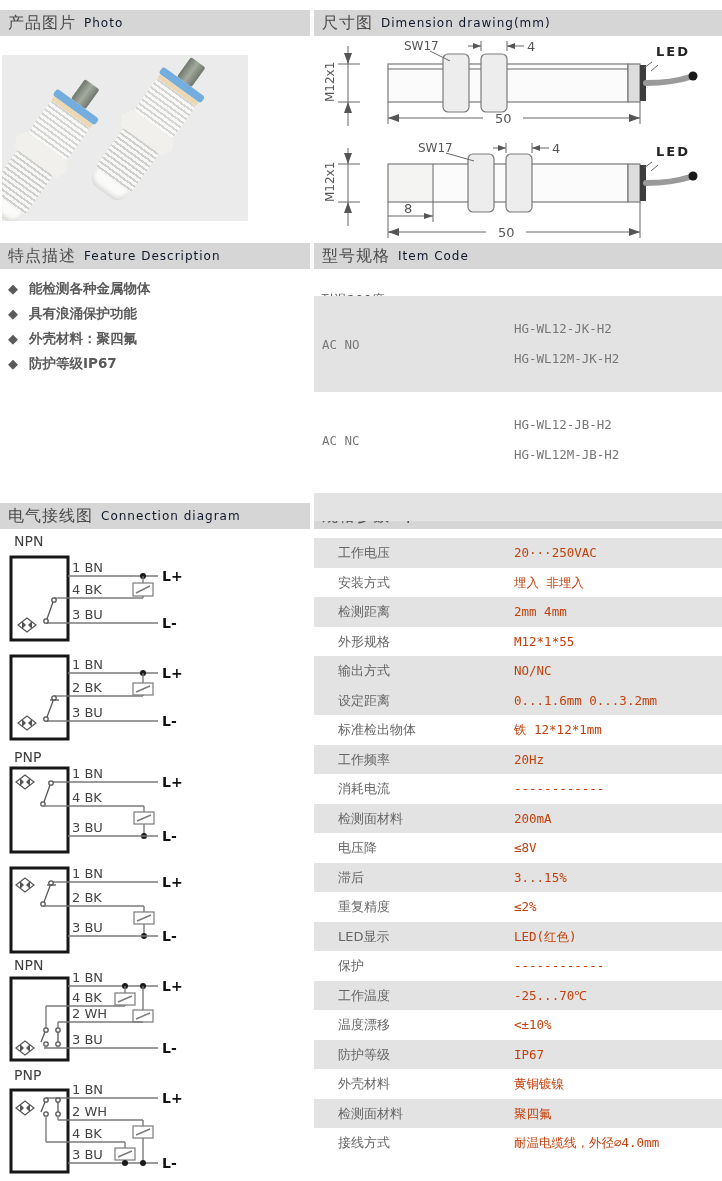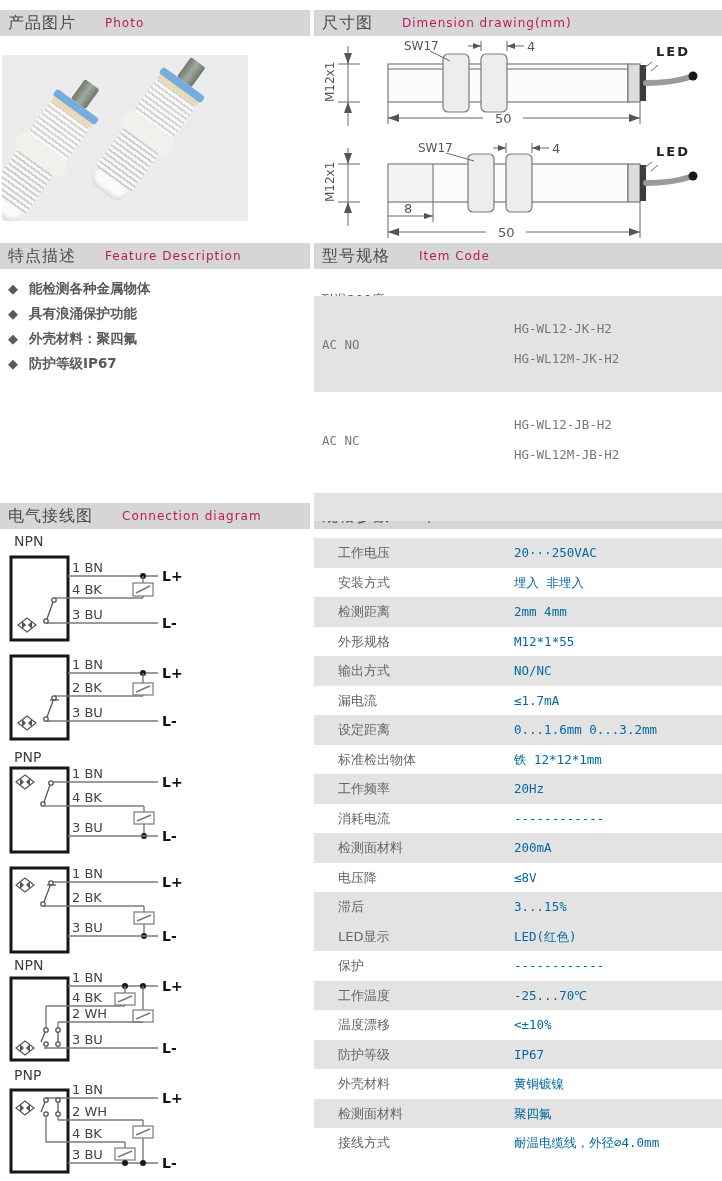--- a/index.html
+++ b/index.html
@@ -2,21 +2,21 @@
 <html><head>
 <meta charset="utf-8">
 <style>
   html,body{margin:0;padding:0;background:#fff;}
   .page{position:relative;width:722px;height:1181px;background:#ffffff;overflow:hidden;
         font-family:"DejaVu Sans","Liberation Sans",sans-serif;}
   
   .sec-hdr{position:absolute;height:26px;background:#d6d6d6;box-sizing:border-box;
            display:flex;align-items:center;gap:8px;padding-left:8px;}
   .sec-hdr .zh{font-size:16px;color:#4c4c4c;letter-spacing:1px;}
-  .sec-hdr .en{font-size:12px;color:#be185d;letter-spacing:1px;margin-left:21px;}
+  .sec-hdr .en{font-size:12px;color:#0f172a;letter-spacing:1px;}
   
   .photo-area{position:absolute;left:2px;top:55px;width:246px;height:166px;background:#ebebeb;overflow:hidden;}
   .sensor{position:absolute;display:flex;flex-direction:column;align-items:center;}
   .seg{flex:none;}
   .stub{width:18px;height:24px;background:linear-gradient(90deg,#6f776e,#a3a99d,#6f776e);border-radius:2px;}
   .ring-blue{width:52px;height:8px;background:#74aede;border-radius:3px;}
   .ring-cream{width:48px;height:5px;background:#ecd9b4;border-radius:2px;}
   .body-upper{width:48px;height:40px;border-radius:4px;
     background:repeating-linear-gradient(180deg,#d4d4d2 0 2px,#f8f8f6 2px 5px);}
   .flange{width:62px;height:20px;background:#f1f0ec;
@@ -37,21 +37,21 @@
   .cg-label{position:absolute;left:8px;top:50%;transform:translateY(-50%);
             font-size:12.5px;color:#777;font-family:"DejaVu Sans Mono","Liberation Mono",monospace;}
   .cg-codes{margin-left:200px;padding:18px 0;}
   .cg-code{height:30px;line-height:30px;font-size:12.5px;color:#777;
            font-family:"DejaVu Sans Mono","Liberation Mono",monospace;}
   
   .spec-table{position:absolute;left:314px;top:538px;width:408px;}
   .spec-row{position:relative;height:29.5px;}
   .spec-row.alt{background:#e3e3e3;}
   .spec-label{position:absolute;left:24px;top:0;line-height:29.5px;font-size:13px;color:#666;}
-  .spec-value{position:absolute;left:200px;top:0;line-height:29.5px;font-size:12.5px;color:#0369a1;
+  .spec-value{position:absolute;left:200px;top:0;line-height:29.5px;font-size:12.5px;color:#c2410c;
               font-family:"DejaVu Sans Mono","Liberation Mono",monospace;}
   
   .dim-svg,.diag-svg{position:absolute;}
   .dln{stroke:#666;stroke-width:1;fill:none;}
   .dfig{stroke:#7a7a7a;stroke-width:1.2;}
   .dtx{fill:#555;font-size:12px;}
   .dnum{fill:#555;font-size:13px;}
   .dled{fill:#222;font-size:13px;font-weight:bold;letter-spacing:2px;}
   .darr{fill:#555;}
   .w{stroke:#7a7a7a;stroke-width:1.4;fill:none;}
@@ -420,24 +420,20 @@
         <span class="spec-value">2mm 4mm</span>
       </div>
       <div class="spec-row">
         <span class="spec-label">外形规格</span>
         <span class="spec-value">M12*1*55</span>
       </div>
       <div class="spec-row alt">
         <span class="spec-label">输出方式</span>
         <span class="spec-value">NO/NC</span>
       </div>
-      <div class="spec-row">
-        <span class="spec-label">漏电流</span>
-        <span class="spec-value">≤1.7mA</span>
-      </div>
       <div class="spec-row alt">
         <span class="spec-label">设定距离</span>
         <span class="spec-value">0...1.6mm 0...3.2mm</span>
       </div>
       <div class="spec-row">
         <span class="spec-label">标准检出物体</span>
         <span class="spec-value">铁 12*12*1mm</span>
       </div>
       <div class="spec-row alt">
         <span class="spec-label">工作频率</span>
@@ -452,20 +448,24 @@
         <span class="spec-value">200mA</span>
       </div>
       <div class="spec-row">
         <span class="spec-label">电压降</span>
         <span class="spec-value">≤8V</span>
       </div>
       <div class="spec-row alt">
         <span class="spec-label">滞后</span>
         <span class="spec-value">3...15%</span>
       </div>
+      <div class="spec-row">
+        <span class="spec-label">重复精度</span>
+        <span class="spec-value">≤2%</span>
+      </div>
       <div class="spec-row alt">
         <span class="spec-label">LED显示</span>
         <span class="spec-value">LED(红色)</span>
       </div>
       <div class="spec-row">
         <span class="spec-label">保护</span>
         <span class="spec-value">------------</span>
       </div>
       <div class="spec-row alt">
         <span class="spec-label">工作温度</span>

